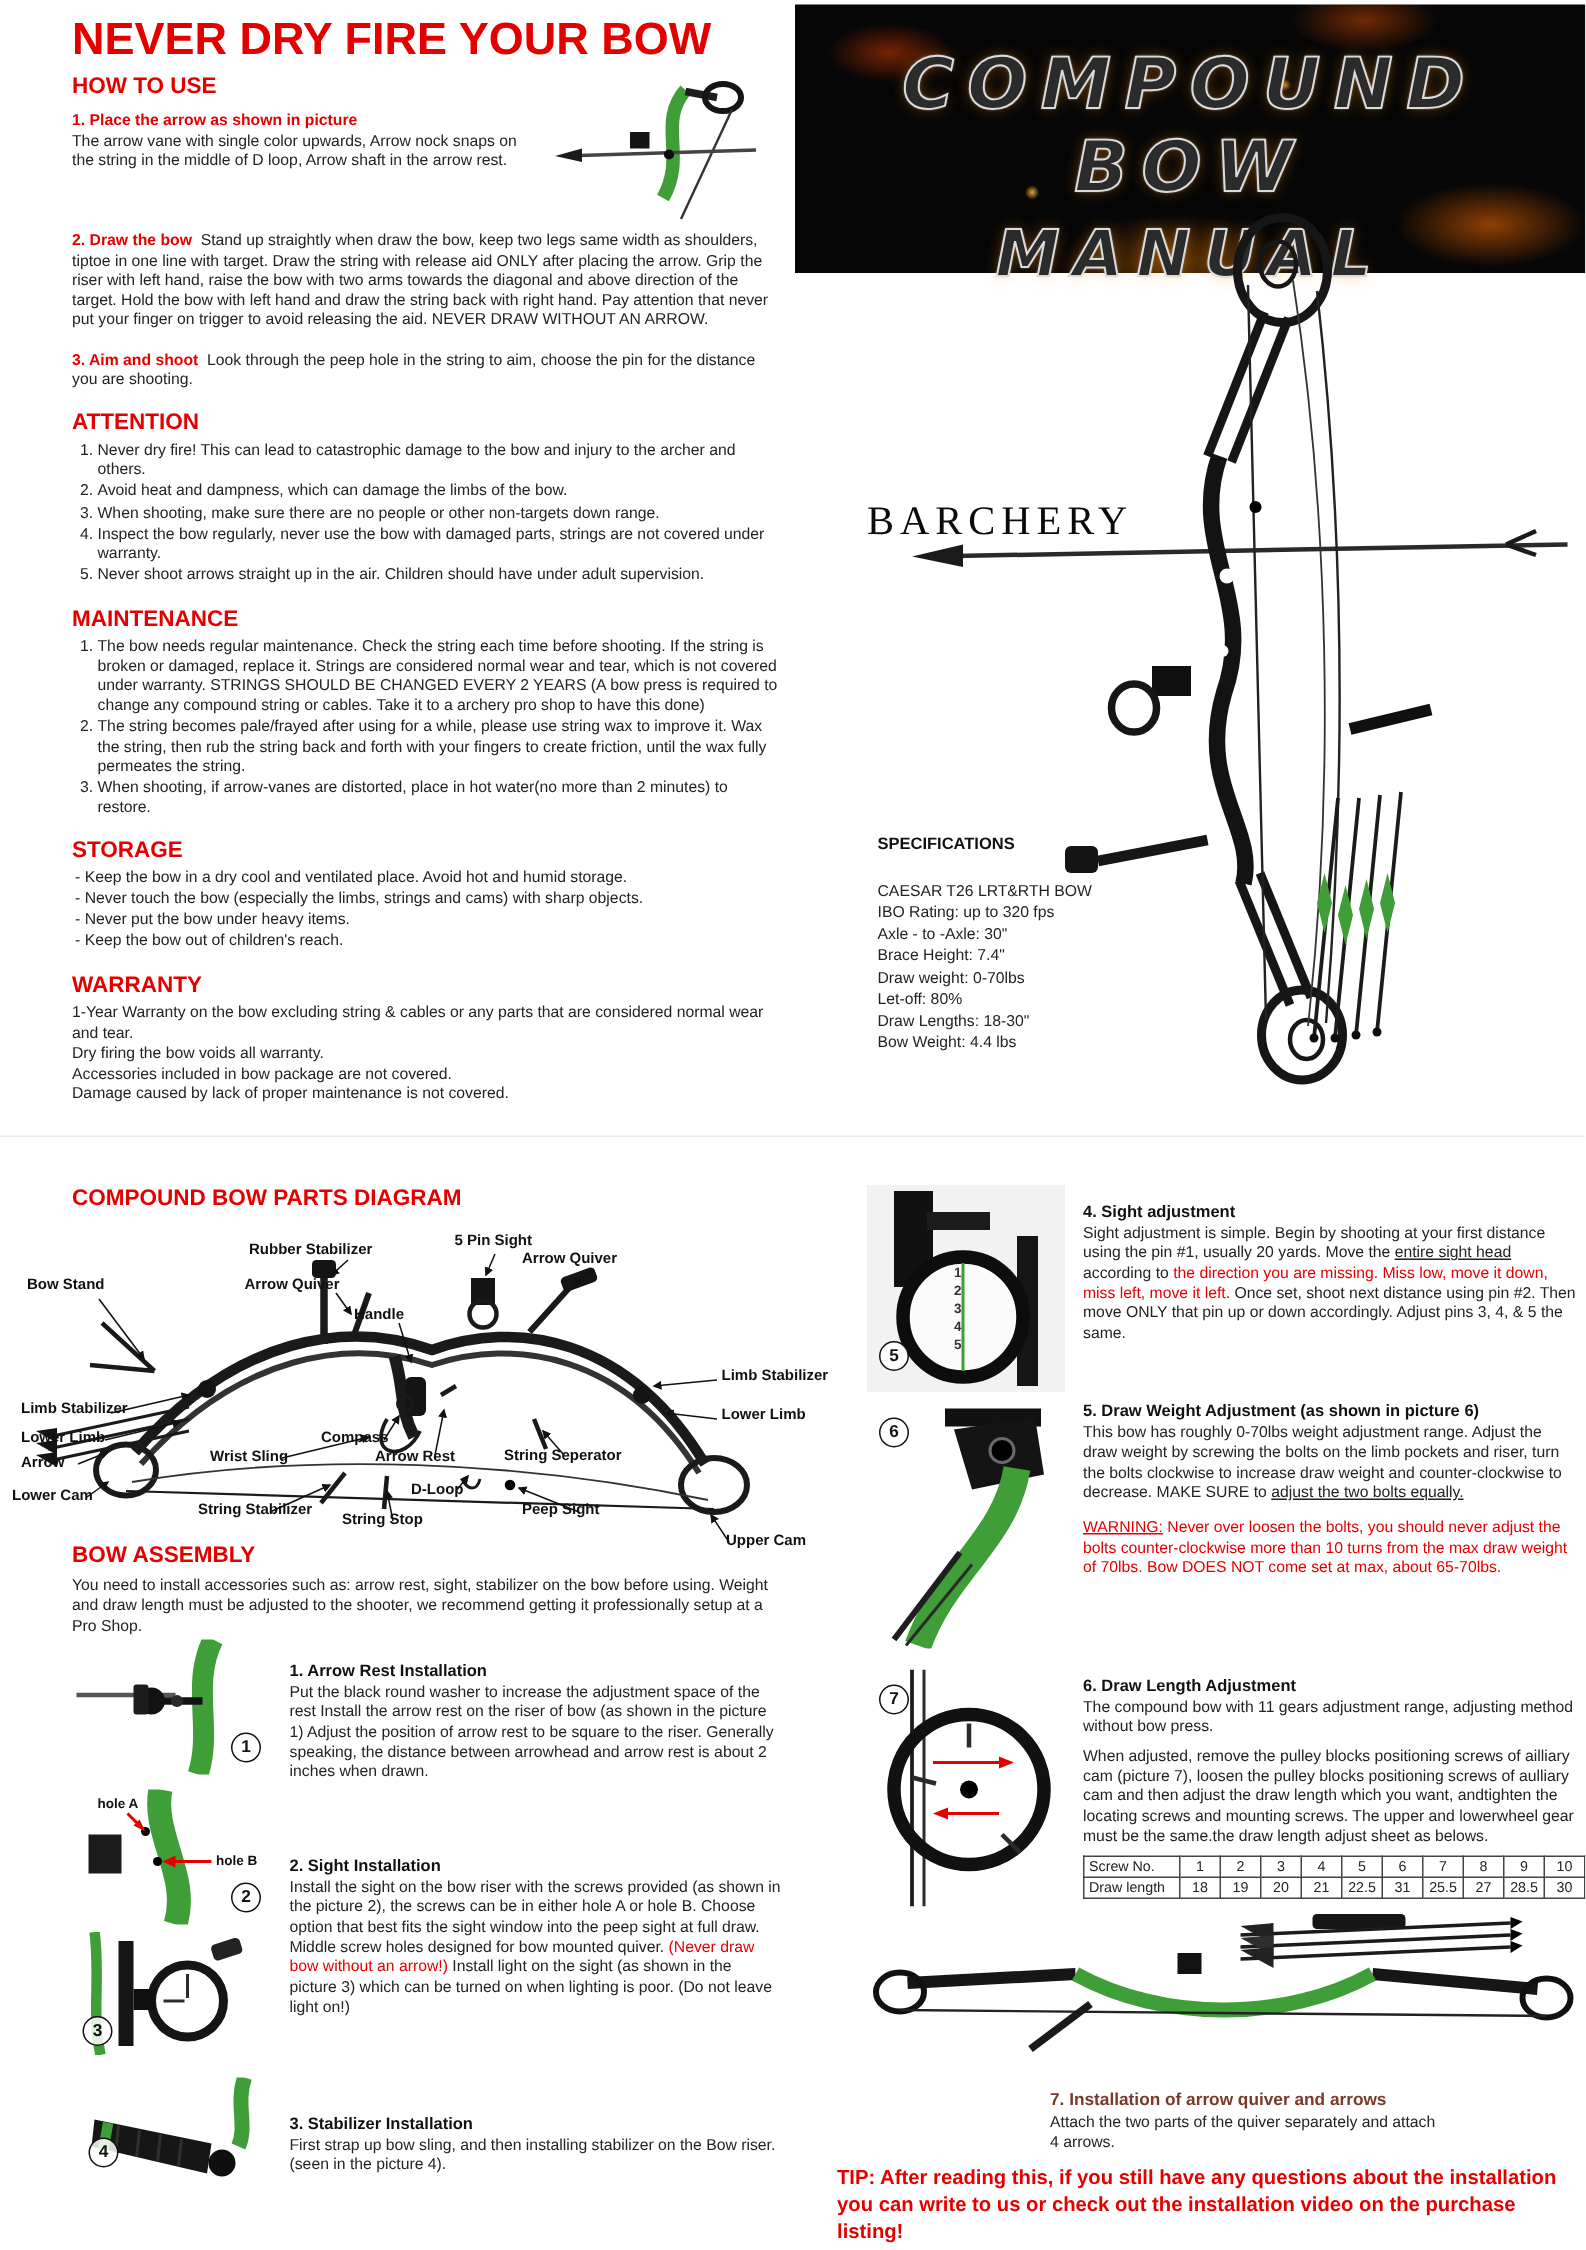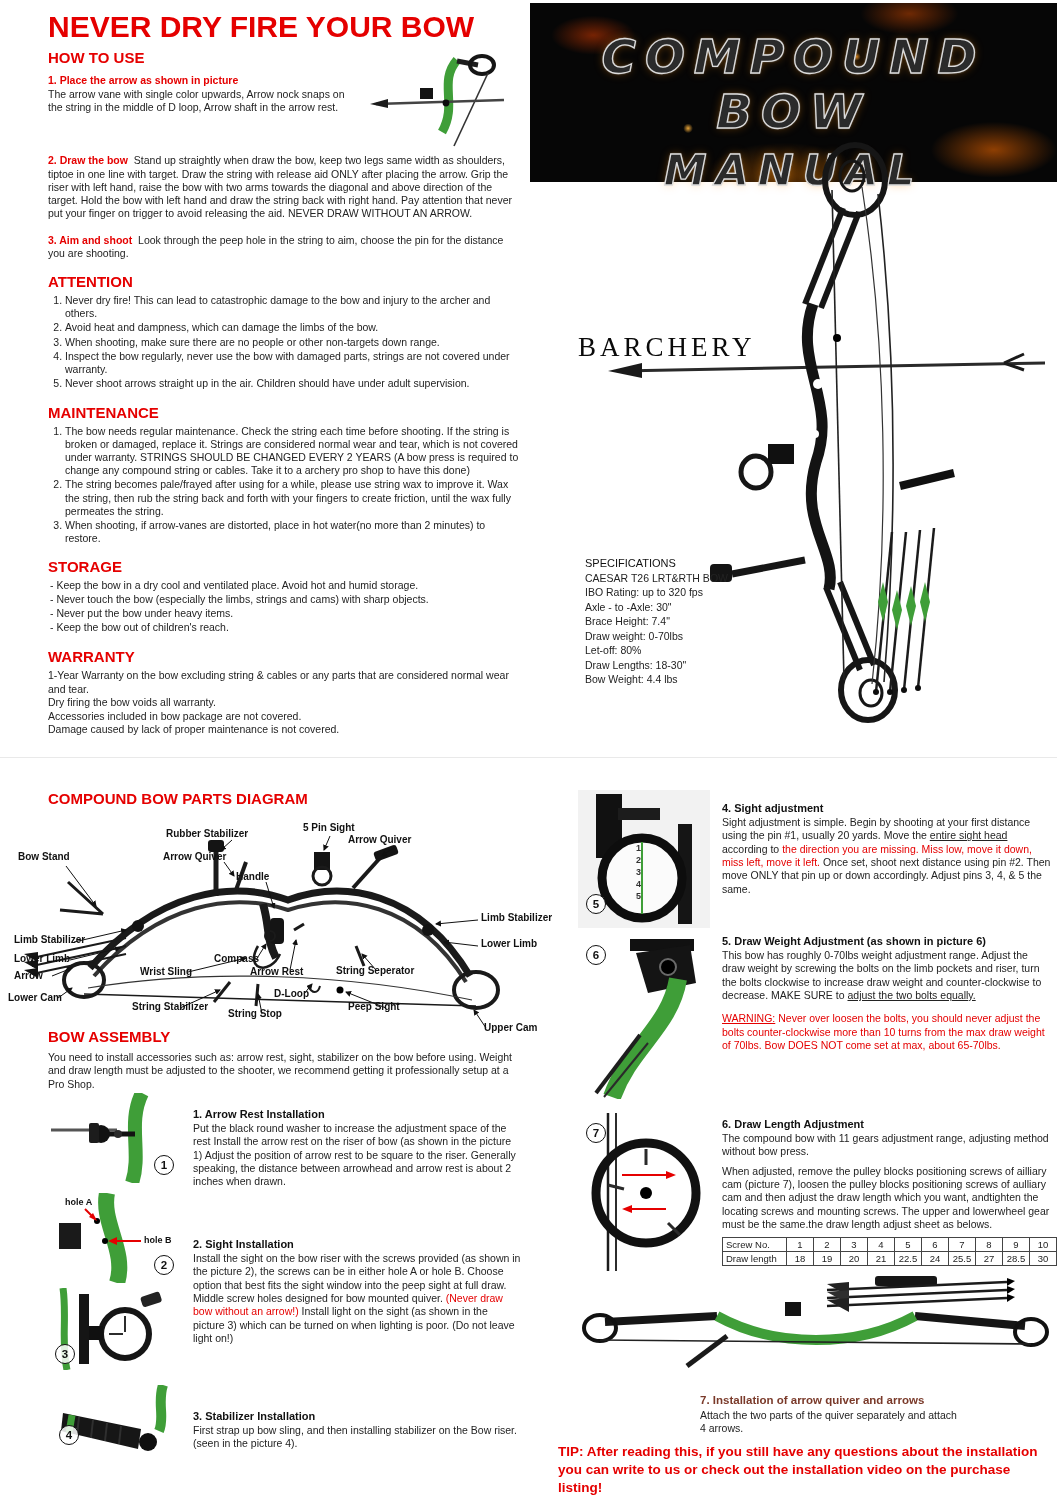--- a/index.html
+++ b/index.html
@@ -38,21 +38,21 @@
     color:#2b2b2b; letter-spacing:9px;
     -webkit-text-stroke:1.3px #dcdcdc;
     text-shadow:0 0 2px #cfcfcf, 0 0 10px rgba(255,140,0,.35);
   }
   .banner-line1 { font-size:47px; margin-top:26px; }
   .banner-line2 { font-size:43px; margin-top:6px; }
 
   .brand { position:absolute; left:578px; top:332px; font-family:"Liberation Serif", serif; font-size:27px; letter-spacing:4px; color:#0a0a0a; }
 
   .specs { position:absolute; left:585px; top:557px; width:230px; }
-  .specs-h { font-size:11px; font-weight:normal; color:#111; margin-bottom:2px; }
+  .specs-h { font-size:11px; font-weight:bold; color:#111; margin-bottom:18px; }
   .spec-line { font-size:10.5px; line-height:1.38; color:#232323; }
 
   .divider { position:absolute; left:0; top:757px; width:1057px; height:1px; background:#e9e9e9; }
 
   
   .plabel { position:absolute; font-size:10px; font-weight:bold; color:#111; white-space:nowrap; }
 
   .assembly-body { font-size:10.5px; line-height:1.28; margin:3px 0 0 0; width:470px; color:#232323; }
 
   .thumb { position:absolute; background:#fff; }
@@ -451,21 +451,21 @@
         <td>9</td>
         <td>10</td>
       </tr>
       <tr>
         <td class="lbl">Draw length</td>
         <td>18</td>
         <td>19</td>
         <td>20</td>
         <td>21</td>
         <td>22.5</td>
-        <td>24</td>
+        <td>31</td>
         <td>25.5</td>
         <td>27</td>
         <td>28.5</td>
         <td>30</td>
       </tr>
     </tbody>
       </table>
   </div>
 
   <div class="abs" style="left:575px; top:1262px; width:482px; height:130px;">

